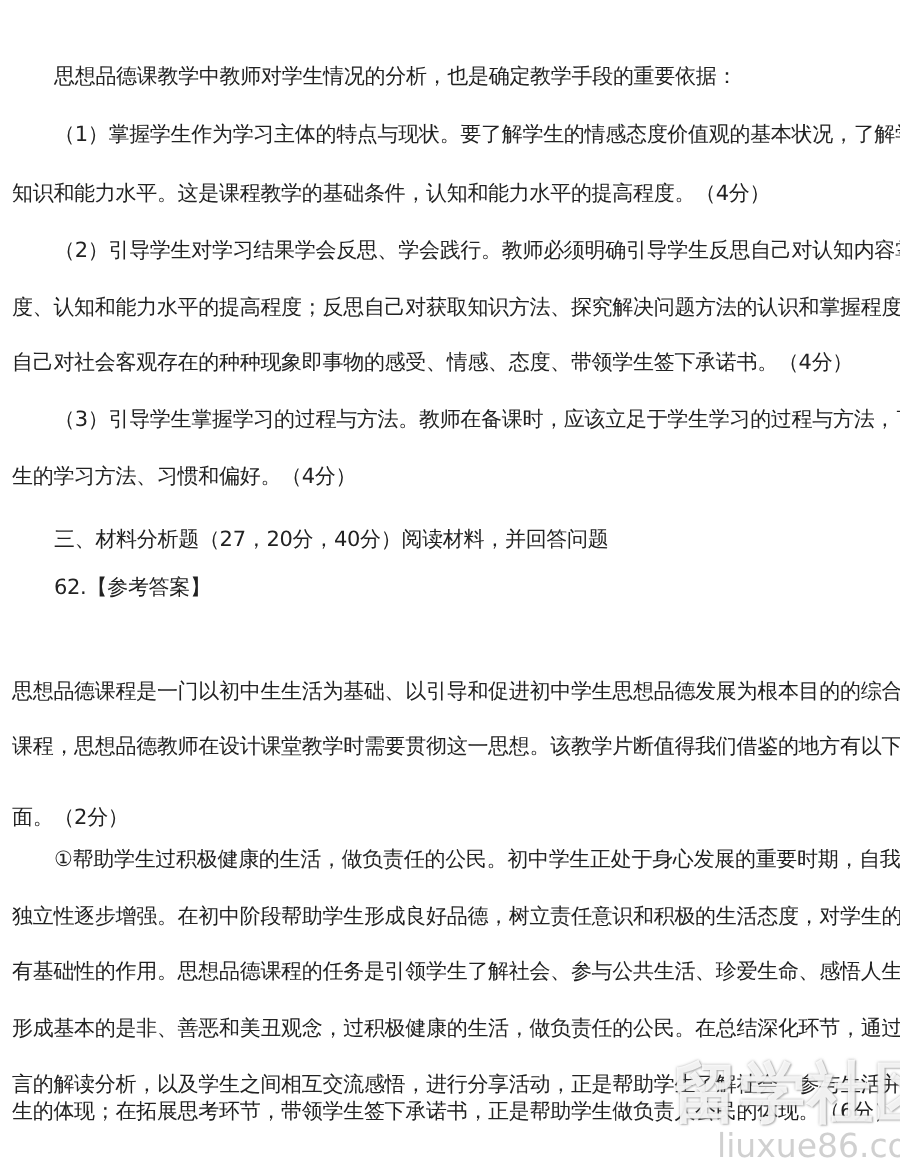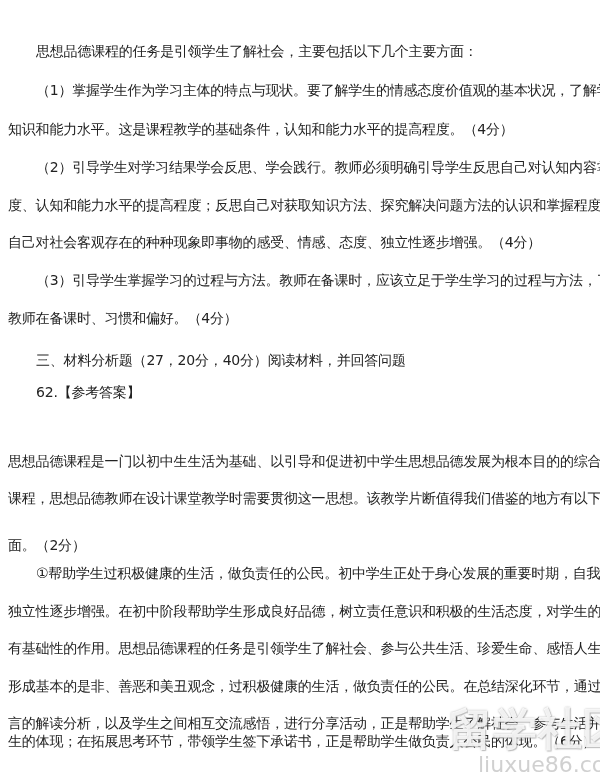--- a/index.html
+++ b/index.html
@@ -28,28 +28,28 @@
     .wm-url {
       position: absolute; left: 30px; top: 50px;
       font-size: 22px; color: rgba(200,200,200,0.85);
       white-space: nowrap; line-height: 20px;
     }
   </style>
 </head>
 <body>
 
 <div class="doc">
-  <div class="line indent" style="top:42px">思想品德课程的任务是引领学生了解社会，主要包括以下几个主要方面：</div>
+  <div class="line indent" style="top:42px">思想品德课教学中教师对学生情况的分析，也是确定教学手段的重要依据：</div>
   <div class="line indent" style="top:81px">（1）掌握学生作为学习主体的特点与现状。要了解学生的情感态度价值观的基本状况，了解学生的</div>
   <div class="line" style="top:120px">知识和能力水平。这是课程教学的基础条件，认知和能力水平的提高程度。（4分）</div>
   <div class="line indent" style="top:158px">（2）引导学生对学习结果学会反思、学会践行。教师必须明确引导学生反思自己对认知内容掌握程</div>
   <div class="line" style="top:196px">度、认知和能力水平的提高程度；反思自己对获取知识方法、探究解决问题方法的认识和掌握程度；反思</div>
-  <div class="line" style="top:233px">自己对社会客观存在的种种现象即事物的感受、情感、态度、独立性逐步增强。（4分）</div>
+  <div class="line" style="top:233px">自己对社会客观存在的种种现象即事物的感受、情感、态度、带领学生签下承诺书。（4分）</div>
   <div class="line indent" style="top:271px">（3）引导学生掌握学习的过程与方法。教师在备课时，应该立足于学生学习的过程与方法，了解学</div>
-  <div class="line" style="top:309px">教师在备课时、习惯和偏好。（4分）</div>
+  <div class="line" style="top:309px">生的学习方法、习惯和偏好。（4分）</div>
   <div class="line indent" style="top:351px">三、材料分析题（27，20分，40分）阅读材料，并回答问题</div>
   <div class="line indent" style="top:383px">62.【参考答案】</div>
   <div class="line" style="top:452px">思想品德课程是一门以初中生生活为基础、以引导和促进初中学生思想品德发展为根本目的的综合性</div>
   <div class="line" style="top:489px">课程，思想品德教师在设计课堂教学时需要贯彻这一思想。该教学片断值得我们借鉴的地方有以下三个方</div>
   <div class="line" style="top:536px">面。（2分）</div>
   <div class="line indent" style="top:564px">①帮助学生过积极健康的生活，做负责任的公民。初中学生正处于身心发展的重要时期，自我意识和</div>
   <div class="line" style="top:602px">独立性逐步增强。在初中阶段帮助学生形成良好品德，树立责任意识和积极的生活态度，对学生的成长具</div>
   <div class="line" style="top:639px">有基础性的作用。思想品德课程的任务是引领学生了解社会、参与公共生活、珍爱生命、感悟人生，逐步</div>
   <div class="line" style="top:677px">形成基本的是非、善恶和美丑观念，过积极健康的生活，做负责任的公民。在总结深化环节，通过名人名</div>
   <div class="line" style="top:714px">言的解读分析，以及学生之间相互交流感悟，进行分享活动，正是帮助学生了解社会、参与生活并感悟人</div>

